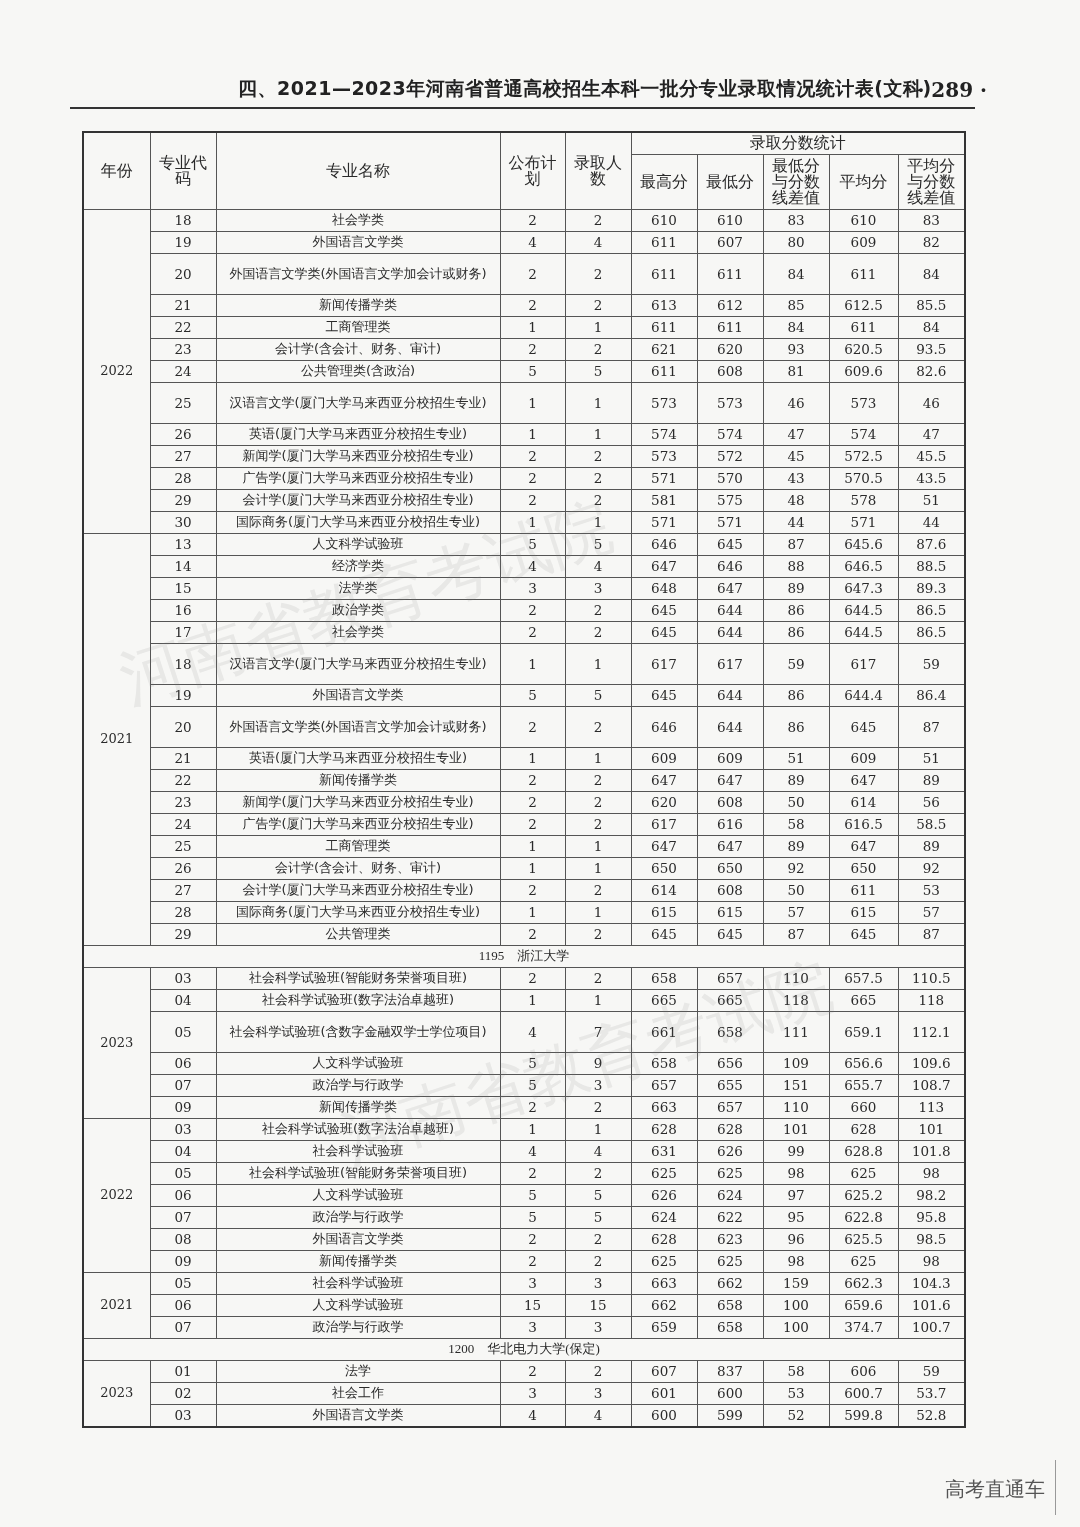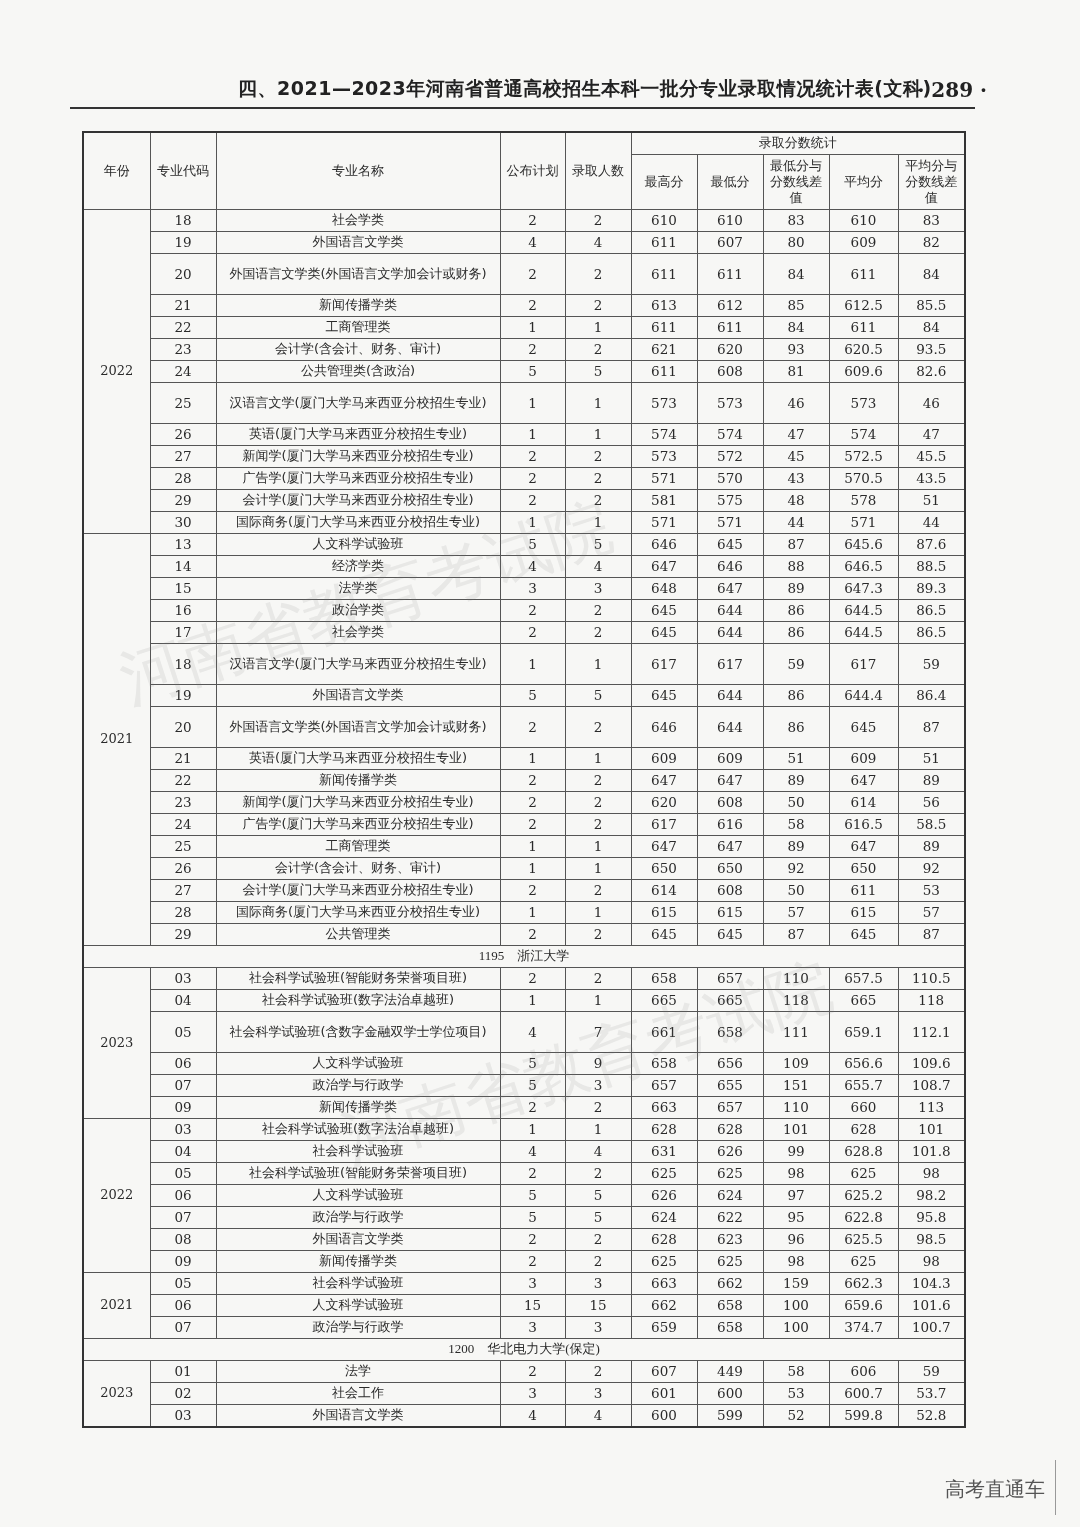--- a/index.html
+++ b/index.html
@@ -22,21 +22,21 @@
   }
   table.stats {
     position:absolute; left:82px; top:131px; width:882px;
     border-collapse:collapse; font-size:13.5px; table-layout:fixed;
     border:2px solid #333;
   }
   table.stats th, table.stats td {
     border:1px solid #555; padding:0 4px; text-align:center; vertical-align:middle;
     font-weight:normal; line-height:16px;
   }
-  table.stats th { font-family: Liberation Serif, serif; font-size:13px; }
+  table.stats th { font-family: Liberation Serif, serif; font-size:16px; }
   td.name { text-align:left; padding-left:8px; font-family: "DejaVu Sans", "Liberation Sans", sans-serif; font-size:13px; }
   tr.r1 td { height:21px; }
   tr.r2 td { height:40px; }
   td.year { font-size:13px; }
   td.school {
     text-align:left; padding-left:4px; height:21px;
     font-family: Liberation Serif, serif; font-size:13px;
   }
   .hdr-top { height:22px; }
   .hdr-sub { height:55px; }
@@ -613,21 +613,21 @@
       <tr>
         <td colspan="10" class="school">1200　华北电力大学(保定)</td>
       </tr>
       <tr class="r1">
         <td rowspan="3" class="year">2023</td>
         <td>01</td>
         <td class="name">法学</td>
         <td>2</td>
         <td>2</td>
         <td>607</td>
-        <td>449</td>
+        <td>837</td>
         <td>58</td>
         <td>606</td>
         <td>59</td>
       </tr>
       <tr class="r1">
         <td>02</td>
         <td class="name">社会工作</td>
         <td>3</td>
         <td>3</td>
         <td>601</td>

